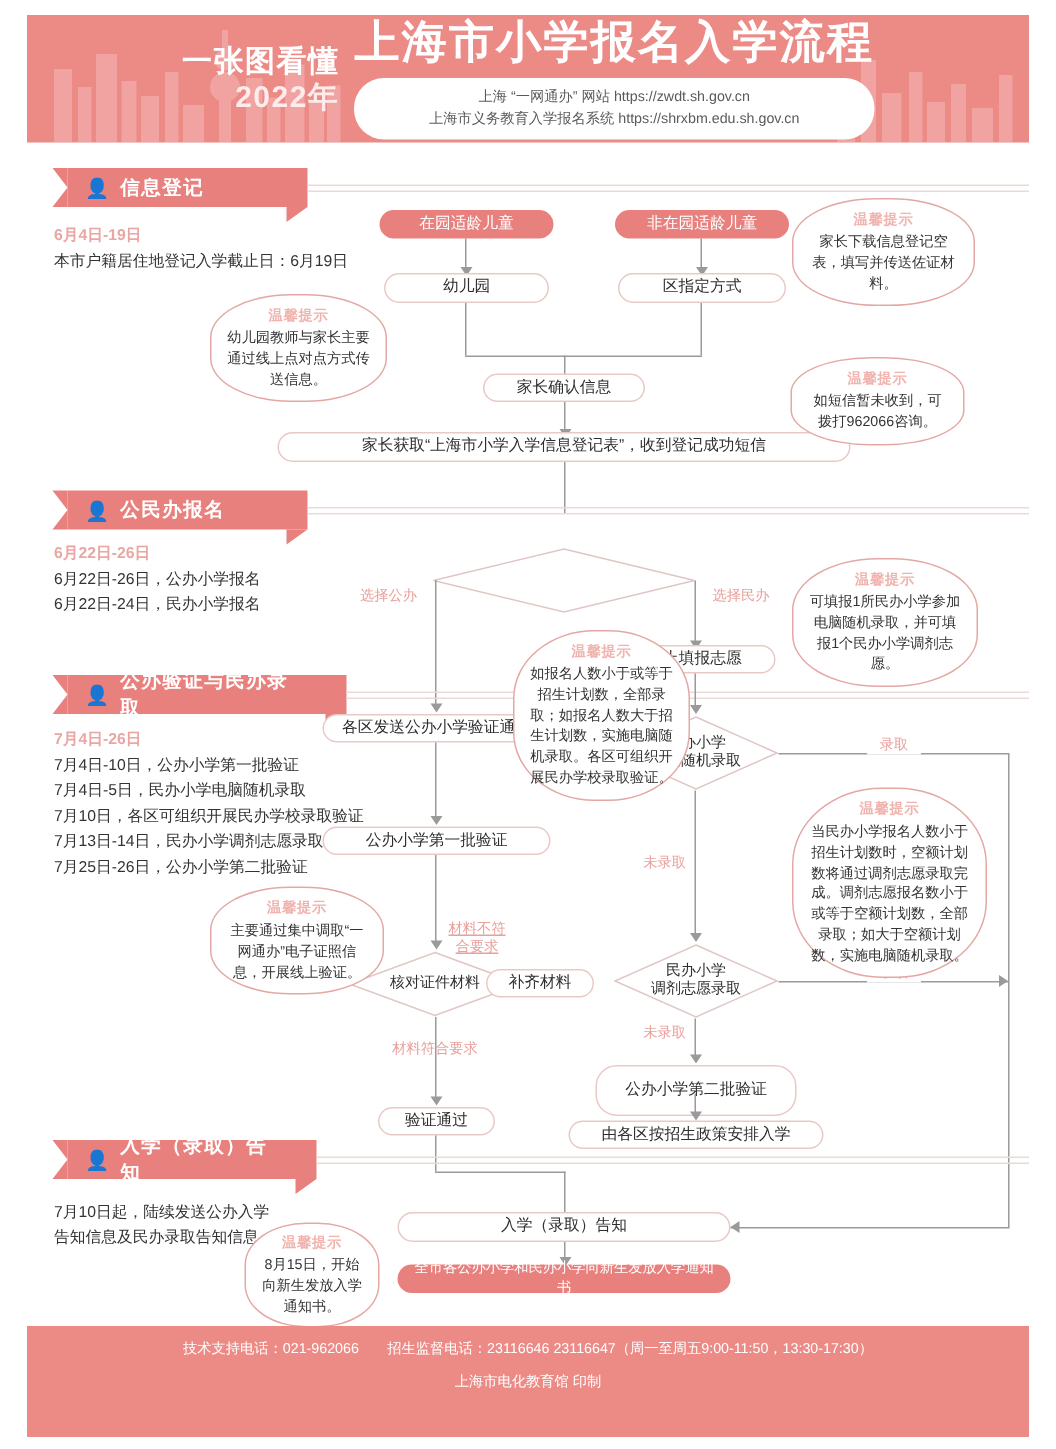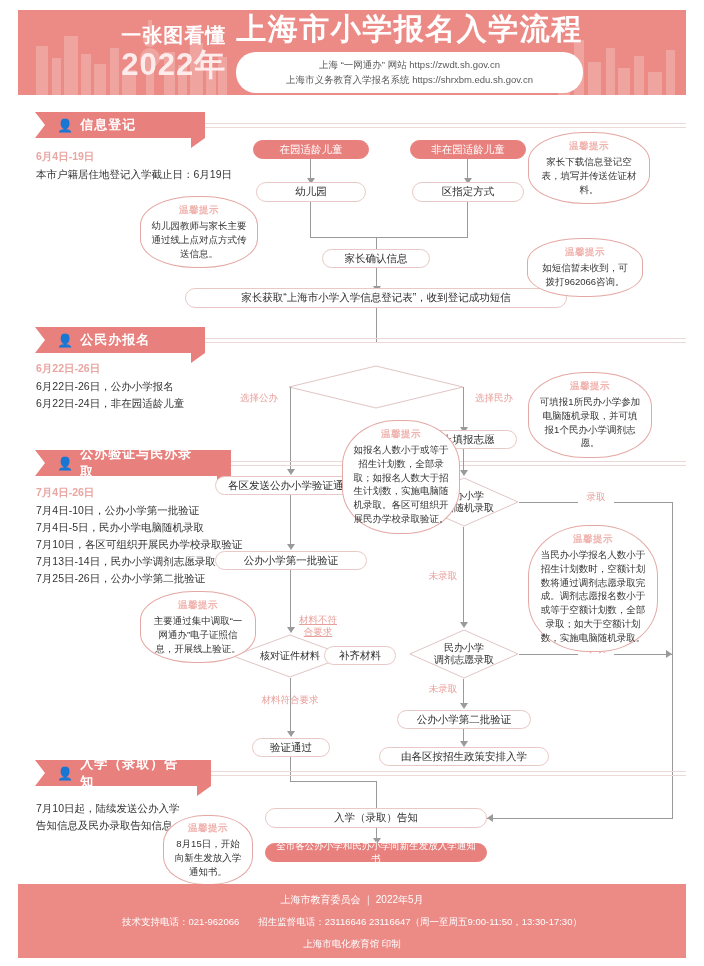--- a/index.html
+++ b/index.html
@@ -14,21 +14,21 @@
 
   
   .header {
     position:absolute; left:18px; top:10px; width:668px; height:85px;
     background:#ec8a86; overflow:hidden;
   }
   .skyline { position:absolute; inset:0; opacity:.22; }
   .hdr-inner { position:absolute; inset:0; display:flex; align-items:center; justify-content:center; }
   .hdr-left { text-align:right; margin-right:10px; color:#fff; }
   .hdr-l1 { font-size:20px; font-weight:bold; letter-spacing:1px; line-height:1.25; }
-  .hdr-l2 { font-size:31px; font-weight:bold; letter-spacing:1px; line-height:1.1; color:#fdeceb;}
+  .hdr-l2 { font-size:20px; font-weight:bold; letter-spacing:1px; line-height:1.1; color:#fdeceb;}
   .hdr-right { display:flex; flex-direction:column; }
   .hdr-title { font-size:30px; font-weight:bold; color:#fff; letter-spacing:1.5px; line-height:1.1; }
   .hdr-pill {
     margin-top:7px; background:#fff; border-radius:20px; padding:6px 16px;
     color:#5a5a5a; font-size:9.5px; line-height:1.55; text-align:center; white-space:nowrap;
   }
 
   
   .tag {
     position:absolute; height:26px; background:#e8817e; color:#fff;
@@ -197,21 +197,21 @@
 
   <div class="tag" style="left:45px; top:327px; width:160px;">
     <span class="pico">👤</span>
     <span>公民办报名</span>
   </div>
   <div class="hrule" style="left:205px; top:338px; width:481px;"></div>
   <div class="hrule" style="left:205px; top:342px; width:481px;"></div>
   <div class="sec-date" style="left:36px; top:362px;">6月22日-26日</div>
   <div class="sec-lines" style="left:36px; top:378px;">
     <div>6月22日-26日，公办小学报名</div>
-    <div>6月22日-24日，非在园适龄儿童</div>
+    <div>6月22日-24日，民办小学报名</div>
   </div>
 
   <div class="dshape" style="left:288px; top:365px;">
     <svg width="176" height="44" viewBox="0 0 176 44">
         <polygon points="88,1 175,22 88,43 1,22" fill="#fff" stroke="#e0c6c4" stroke-width="1"></polygon>
       </svg>
   </div>
 
   <div class="line hline" style="left:290px; top:387px; width:1px;"></div>
   <div class="line vline" style="left:290px; top:387px; height:83px;"></div>
@@ -282,21 +282,21 @@
     <span>民办小学</span>
     <span>调剂志愿录取</span>
   </div>
   <div class="line hline" style="left:519px; top:654px; width:153px;"></div>
   <div class="arrow right" style="left:666px; top:650px;"></div>
   <div class="edge-label" style="left:578px; top:643px; width:36px; background:#fff;">录取</div>
 
   <div class="line vline" style="left:463px; top:679px; height:25px;"></div>
   <div class="arrow down" style="left:460px; top:703px;"></div>
   <div class="edge-label" style="left:425px; top:683px; width:36px;">未录取</div>
-  <div class="node" style="left:397px; top:710px; width:134px; height:19px;text-align:right;">公办小学第二批验证</div>
+  <div class="node" style="left:397px; top:710px; width:134px; height:34px;text-align:right;">公办小学第二批验证</div>
   <div class="line vline" style="left:463px; top:729px; height:13px;"></div>
   <div class="arrow down" style="left:460px; top:741px;"></div>
   <div class="node" style="left:379px; top:747px; width:170px; height:19px;">由各区按招生政策安排入学</div>
 
   <div class="dshape" style="left:232px; top:634px;">
     <svg width="116" height="44" viewBox="0 0 116 44">
         <polygon points="58,1 115,22 58,43 1,22" fill="#fff" stroke="#e0c6c4" stroke-width="1"></polygon>
       </svg>
   </div>
   <div class="dlabel" style="left:232px; top:634px; width:116px; height:44px;">核对证件材料</div>
@@ -359,18 +359,17 @@
   <div class="node pink" style="left:265px; top:843px; width:222px; height:19px; font-size:9.5px;">全市各公办小学和民办小学向新生发放入学通知书</div>
 
   <div class="tip" style="left:163px; top:815px; width:90px;">
     <div class="bubble" style="padding:6px 8px;">
       <div class="tip-head">温馨提示</div>
       <div class="tip-body">8月15日，开始向新生发放入学通知书。</div>
     </div>
   </div>
 
   <div class="footer">
-    <div class="f1">上海市教育委员会 ｜ 2022年5月</div>
     <div class="f2">技术支持电话：021-962066　　招生监督电话：23116646  23116647（周一至周五9:00-11:50，13:30-17:30）</div>
     <div class="f3">上海市电化教育馆 印制</div>
   </div>
 
 </div>
 
 </body></html>

